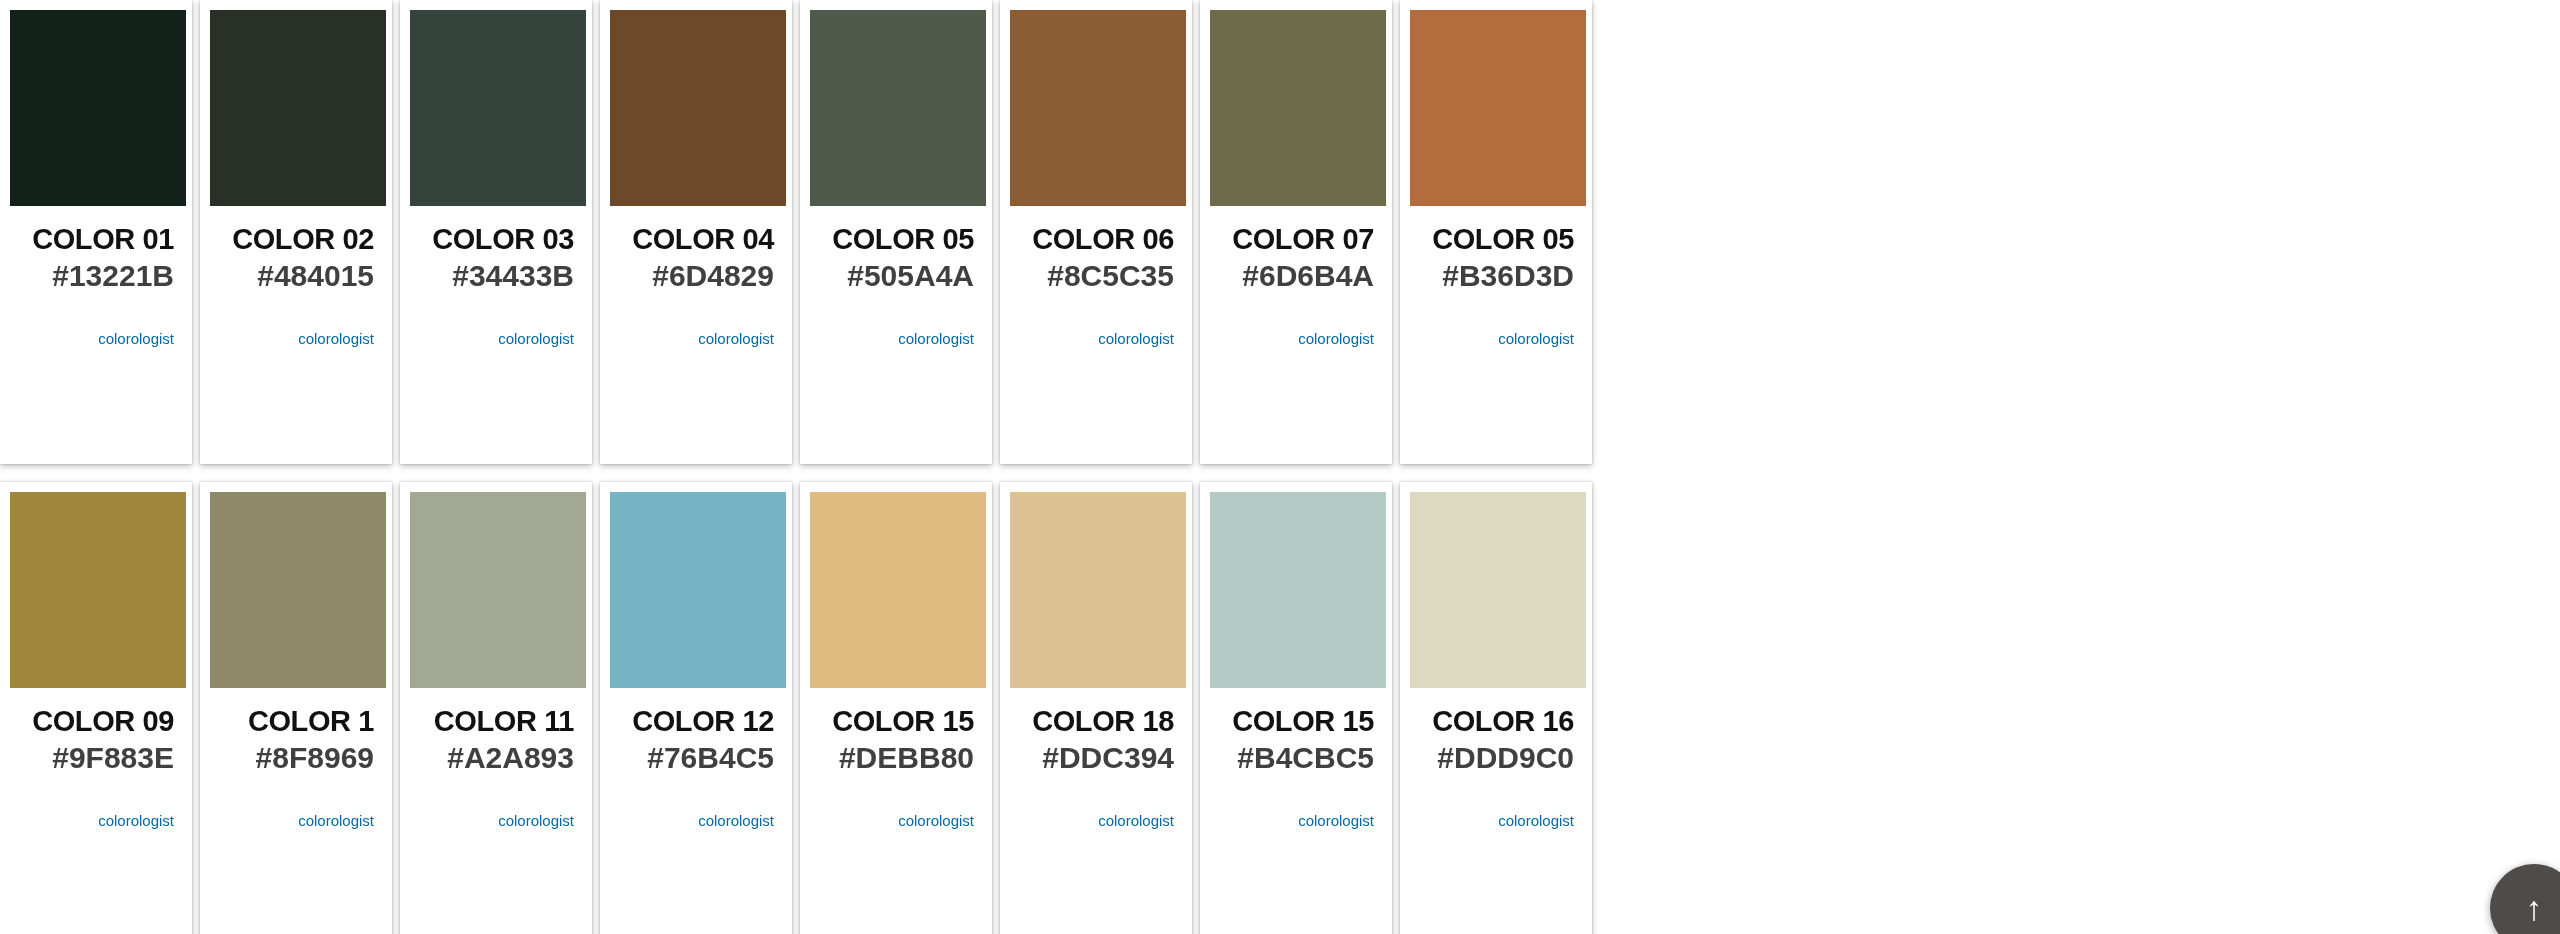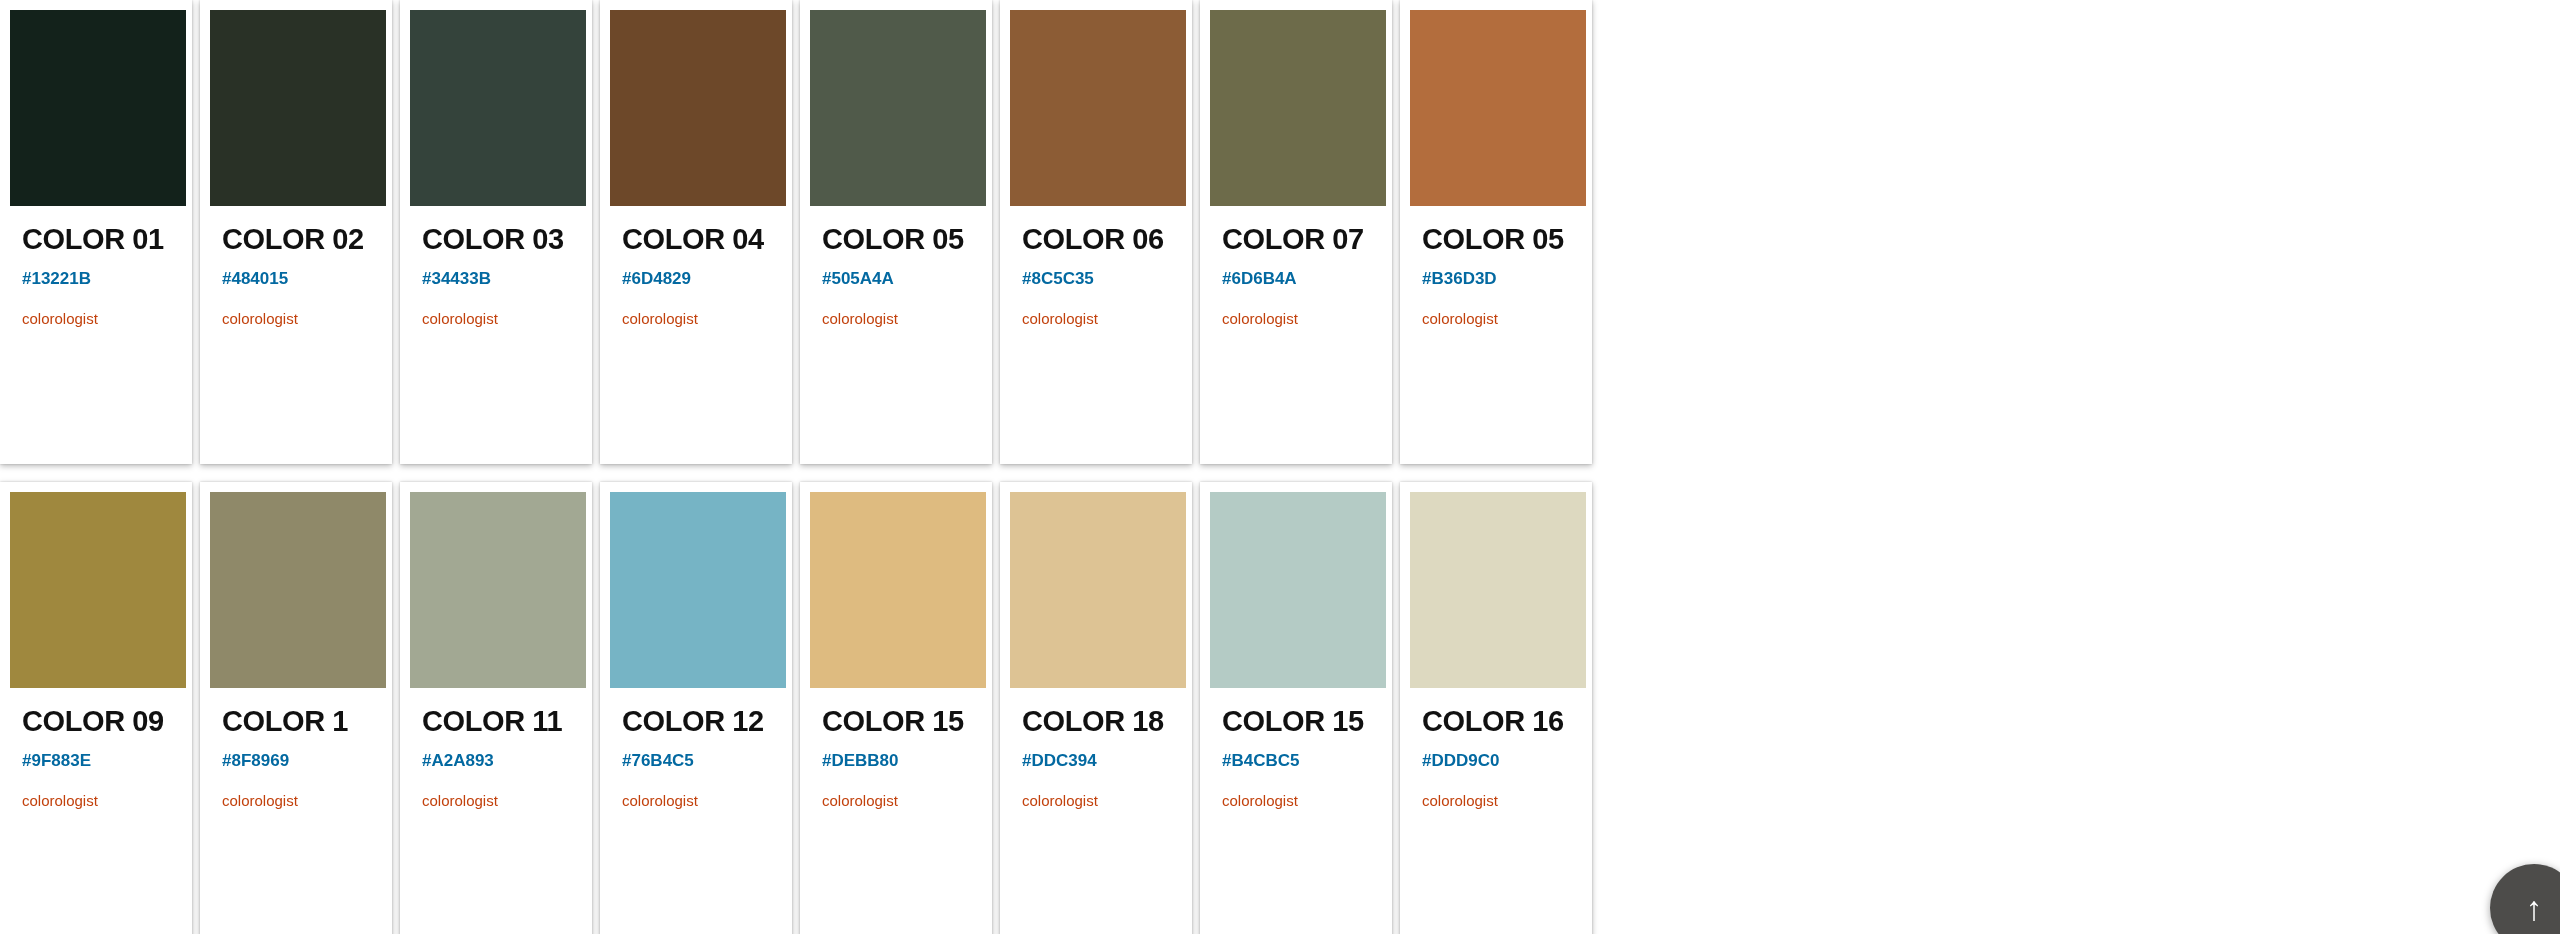--- a/index.html
+++ b/index.html
@@ -26,20 +26,21 @@
   }
 
   .color-card {
     position: relative;
     background: #ffffff;
     box-shadow: 0 2px 6px rgba(0,0,0,0.28), 0 0 2px rgba(0,0,0,0.18);
     padding: 10px 6px 0 10px;
     overflow: hidden;
     width: 192px;
     height: 464px;
+    text-align: right;
   }
 
   .card-swatch {
     width: 100%;
     height: 196px;
     display: block;
   }
 
   .card-body {
     padding: 18px 12px 0 12px;
@@ -48,33 +49,33 @@
   .card-title {
     font-size: 29px;
     font-weight: bold;
     letter-spacing: -0.4px;
     color: #111111;
     line-height: 1.08;
     white-space: nowrap;
   }
 
   .card-hex {
-    font-size: 17px;
+    font-size: 30px;
     font-weight: bold;
-    color: #0369a1;
+    color: #404040;
     line-height: 1.2;
-    margin-top: 14px;
+    margin-top: 3px;
     white-space: nowrap;
   }
 
   .card-author {
     font-size: 15px;
     font-weight: normal;
-    color: #c2410c;
-    margin-top: 20px;
+    color: #0369a1;
+    margin-top: 36px;
     white-space: nowrap;
   }
 
   #fab-button {
     position: absolute;
     right: -18px;
     bottom: -18px;
     width: 88px;
     height: 88px;
     border-radius: 50%;

